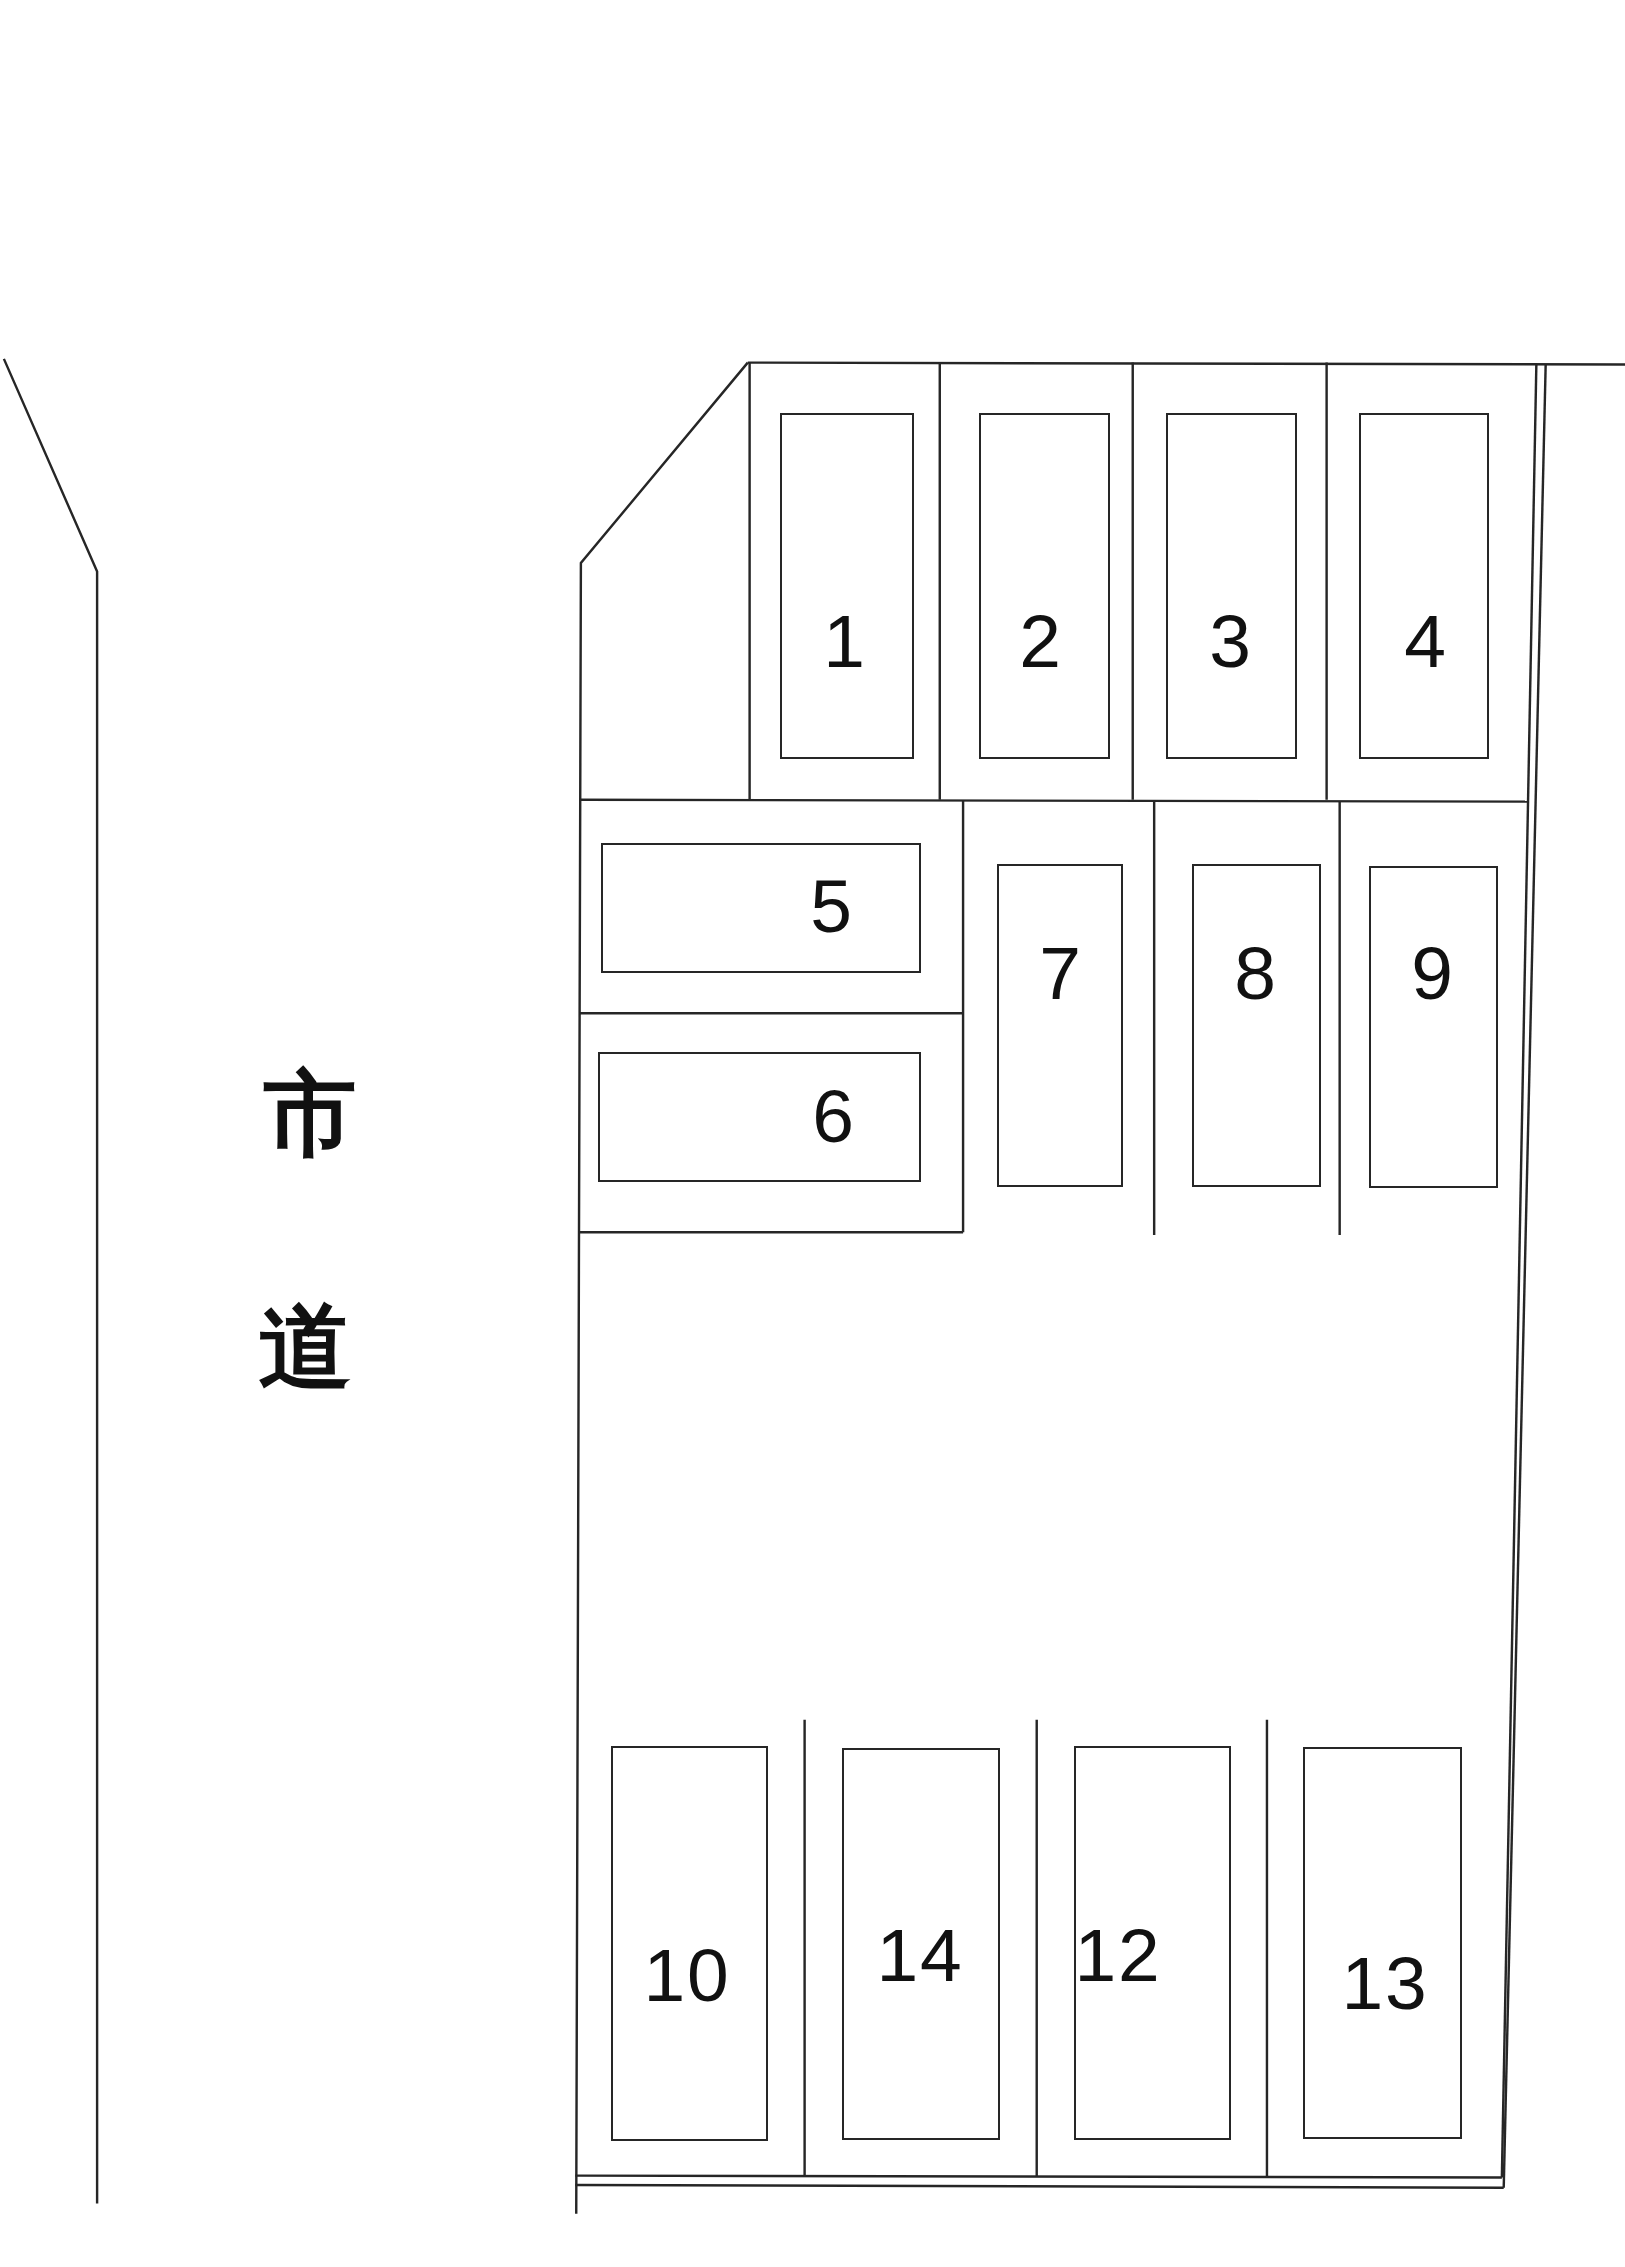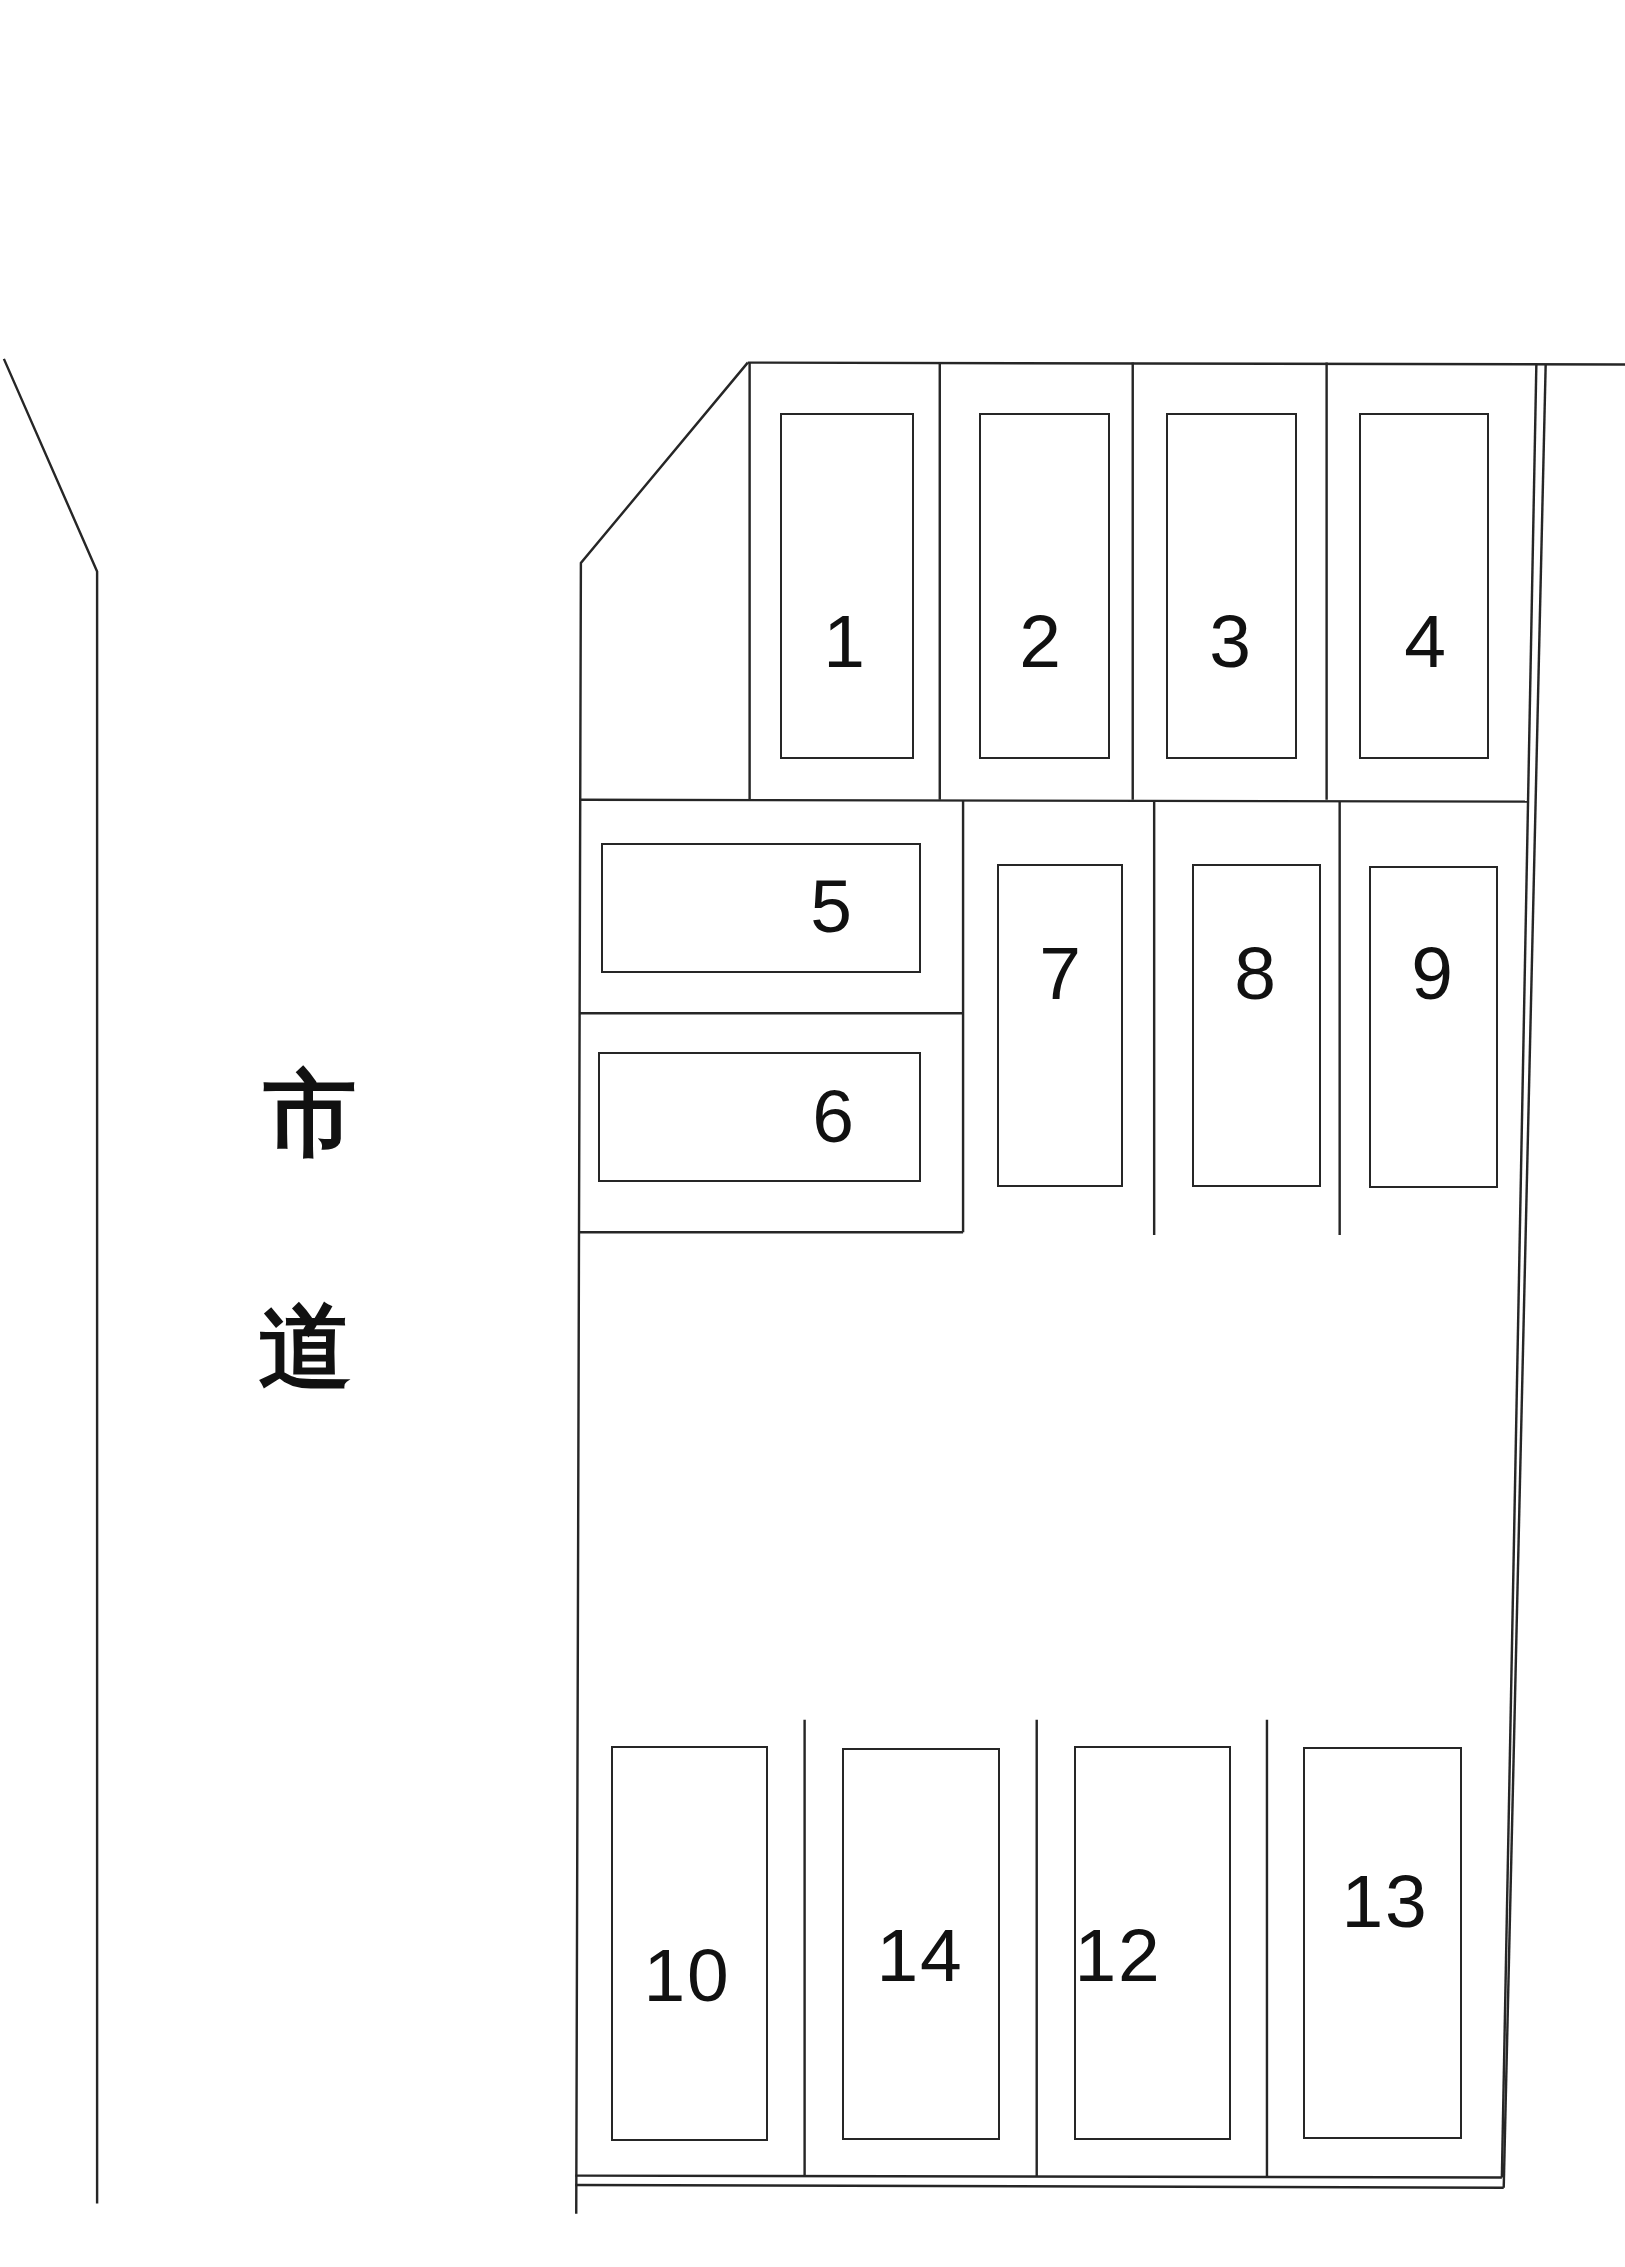--- a/index.html
+++ b/index.html
@@ -115,17 +115,17 @@
       <span class="stall-label" style="left: 1256px; top: 976px;">8</span>
       <div class="stall-box" style="left: 1369px; top: 866px; width: 129px; height: 322px;"></div>
       <span class="stall-label" style="left: 1433px; top: 976px;">9</span>
       <div class="stall-box" style="left: 611px; top: 1746px; width: 157px; height: 395px;"></div>
       <span class="stall-label" style="left: 687px; top: 1958px; margin-top: 20px;">10</span>
       <div class="stall-box" style="left: 842px; top: 1748px; width: 158px; height: 392px;"></div>
       <span class="stall-label" style="left: 920px; top: 1958px;">14</span>
       <div class="stall-box" style="left: 1074px; top: 1746px; width: 157px; height: 394px;"></div>
       <span class="stall-label" style="left: 1118px; top: 1958px;">12</span>
       <div class="stall-box" style="left: 1303px; top: 1747px; width: 159px; height: 392px;"></div>
-      <span class="stall-label" style="left: 1385px; top: 1904px;">13</span>
+      <span class="stall-label" style="left: 1385px; top: 1986px;">13</span>
     </div>
 
 </div>
 
 
 </body></html>

